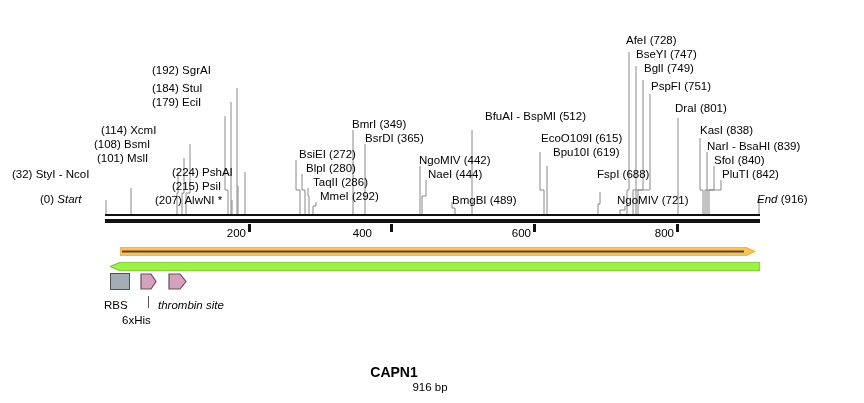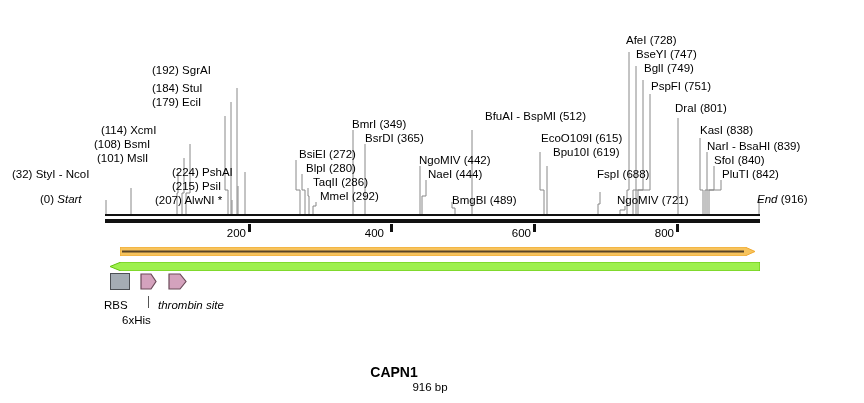--- a/index.html
+++ b/index.html
@@ -286,21 +286,21 @@
     <span class="pos">(916)</span>
   </div>
 
   <div class="bb-top"></div>
   <div class="bb-bot"></div>
 
   <div class="tickmark" style="left:248px;"></div>
   <div class="ticklabel" style="left:248px;">200</div>
 
   <div class="tickmark" style="left:390px;"></div>
-  <div class="ticklabel" style="left:386px;">400</div>
+  <div class="ticklabel" style="left:374px;">400</div>
 
   <div class="tickmark" style="left:533px;"></div>
   <div class="ticklabel" style="left:533px;padding-left:16px;">600</div>
 
   <div class="tickmark" style="left:676px;"></div>
   <div class="ticklabel" style="left:676px;">800</div>
 
   <svg class="track-orange" viewBox="0 0 635 9" preserveAspectRatio="none">
     <path d="M0,0 L625,0 L635,4.5 L625,9 L0,9 Z" fill="#f7c35c" stroke="#f0a92e" stroke-width="1"></path>
     <path d="M2,3.5 L624,3.5 L624,5.5 L2,5.5 Z" fill="#5a4526"></path>

